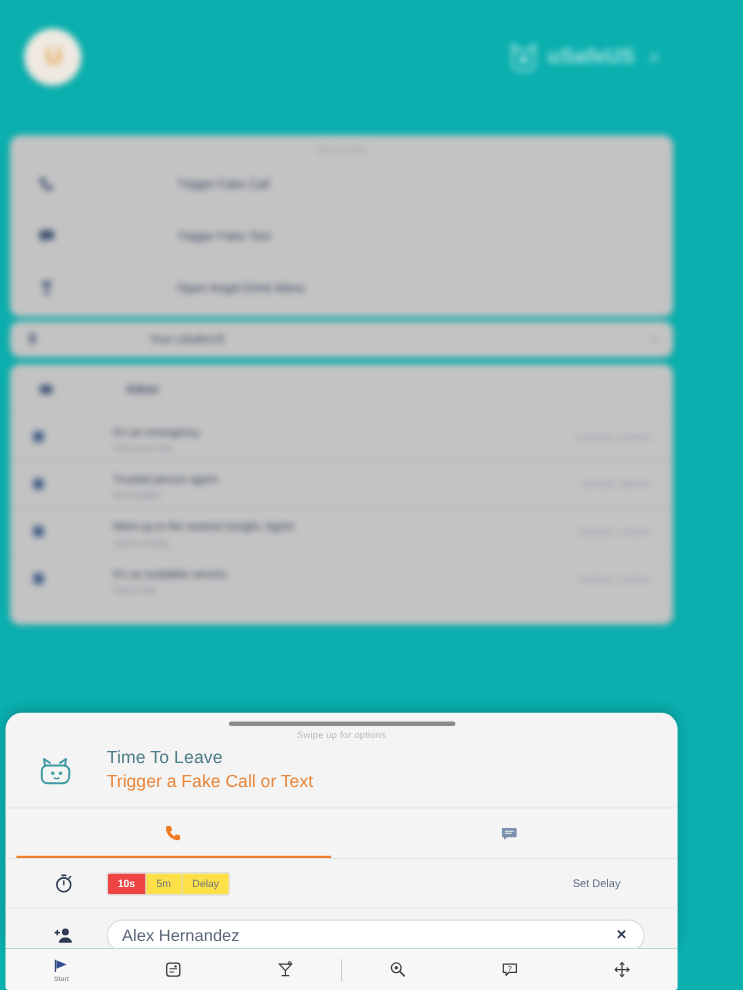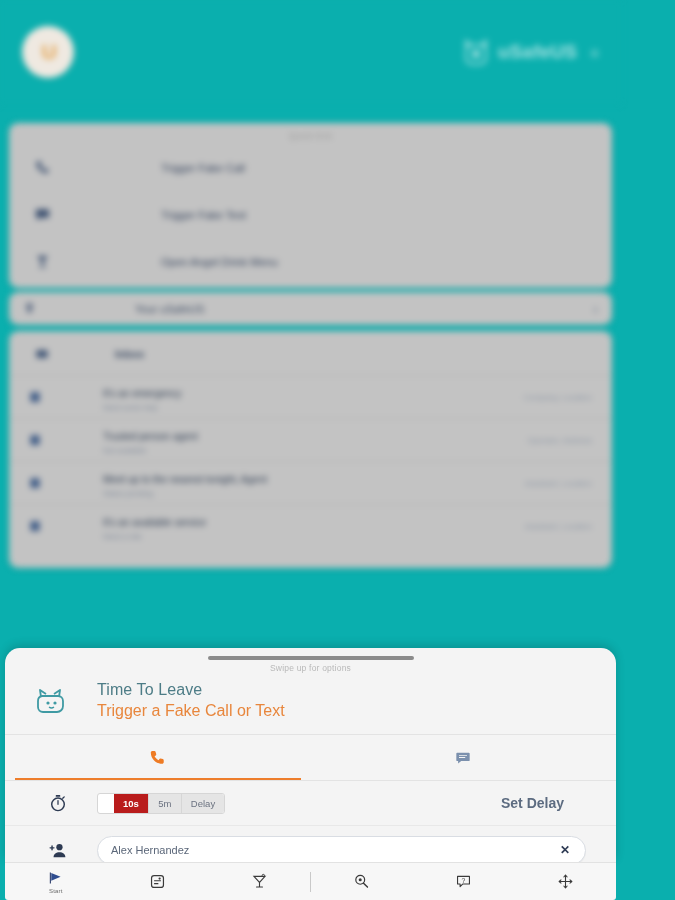--- a/index.html
+++ b/index.html
@@ -193,52 +193,51 @@
     display: flex;
     border-radius: 3px;
     overflow: hidden;
     border: 1px solid #d6d6d6;
     background: #fff;
   }
   .seg {
     padding: 4px 9px;
     font-size: 9.5px;
     color: #6b7280;
-    background: #e5e5e5;
+    background: #fde047;
     border-right: 1px solid #d6d6d6;
     min-width: 33px;
     text-align: center;
   }
   .seg:last-child { border-right: none; }
-  .seg.active { background: #b91c1c; color: #fff; font-weight: 600; margin-left: 16px; }
+  .seg.active { background: #ef4444; color: #fff; font-weight: 600; }
   .row-action {
     margin-left: auto;
-    font-size: 14px;
+    font-size: 10px;
     color: #5c6b80;
     padding-right: 38px;
-    font-weight: bold;
   }
 
   .contact-row {
     display: flex; align-items: center;
     height: 48px;
     padding: 0 14px;
   }
   .contact-field {
     flex: 1;
     display: flex; align-items: center;
     height: 29px;
     background: #fff;
     border: 1px solid #d9dde3;
     border-radius: 16px;
     padding: 0 13px;
     margin-right: 16px;
     box-shadow: 0 1px 1px rgba(0,0,0,.04);
   }
-  .contact-name { flex: 1; font-size: 11px; color: #5b6779; }
+  .contact-name { flex: 1; font-size: 15px; color: #5b6779; }
   .contact-clear {
     font-size: 12px; color: #2f3c55; font-weight: 700;
     cursor: pointer; padding: 0 2px;
   }
 
   
   .bottomnav {
     position: absolute;
     left: 5px; right: 5px; bottom: 0;
     height: 38px;

